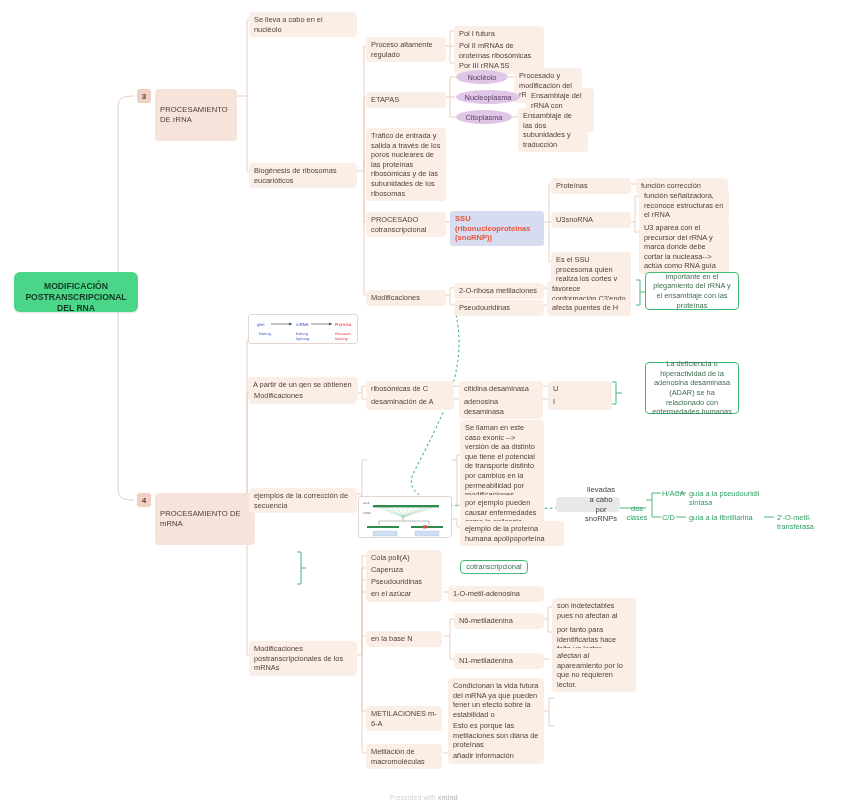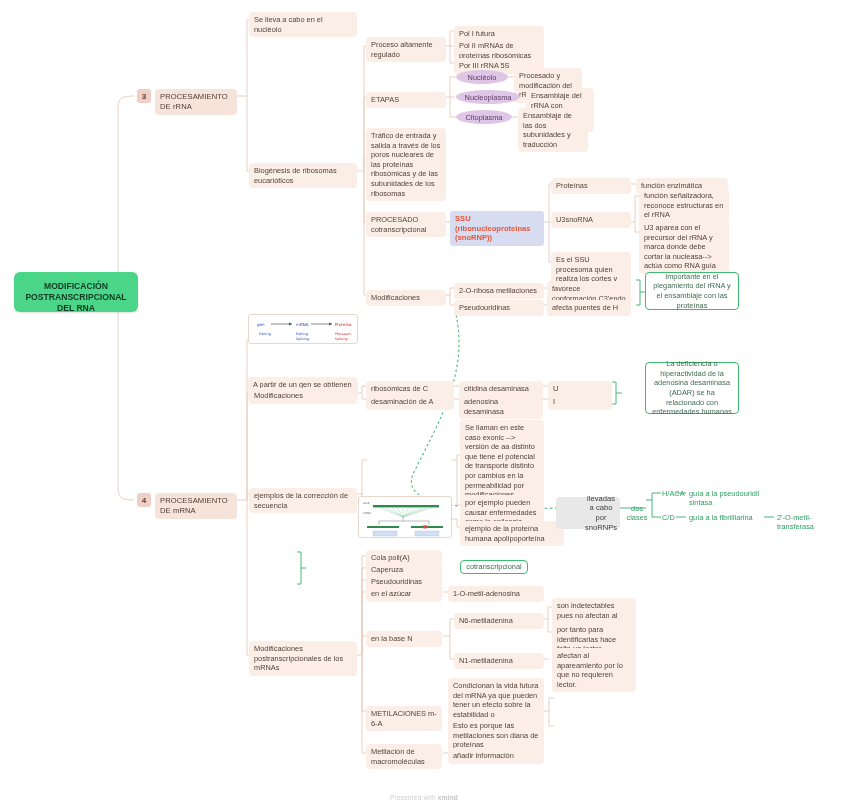--- a/index.html
+++ b/index.html
@@ -17,21 +17,21 @@
     padding:3px 5px;color:#53423a;
   }
   .root{
     position:absolute;background:#4ad588;border-radius:6px;
     color:#123a22;font-weight:bold;font-size:8.6px;line-height:11px;
     text-align:center;padding:9px 6px;box-sizing:border-box;
     box-shadow:0 1px 2px rgba(0,0,0,.12);
   }
   .branch{
     position:absolute;background:#f6e3da;border-radius:4px;
-    font-size:7.6px;line-height:10px;padding:3px 5px;box-sizing:border-box;
+    font-size:7.6px;line-height:10px;padding:16px 5px;box-sizing:border-box;
     color:#4d3c34;letter-spacing:.1px;
   }
   .badge{
     position:absolute;width:14px;height:14px;border-radius:3px;
     background:#f0cfc4;color:#5a4239;font-weight:bold;font-size:8px;
     display:flex;align-items:center;justify-content:center;
     box-sizing:border-box;
   }
   .pill{
     position:absolute;background:#dfc6e6;border-radius:50%/50%;
@@ -197,38 +197,38 @@
   <div class="pill" style="left:456px;top:110px;width:56px;height:14px;">Citoplasma</div>
   <div class="node" style="left:366px;top:128px;width:80px;">Tráfico de entrada y salida a través de los poros nucleares de las proteínas ribosómicas y de las subunidades de los ribosomas</div>
 
   <div class="node" style="left:518px;top:108px;width:70px;">Ensamblaje de las dos subunidades y traducción</div>
 
   <div class="node" style="left:366px;top:212px;width:80px;">PROCESADO cotranscripcional</div>
 
   <div class="hl" style="left:450px;top:211px;width:94px;">SSU (ribonucleoproteinas (snoRNP))</div>
 
   <div class="node" style="left:551px;top:178px;width:80px;">Proteínas</div>
-  <div class="node" style="left:636px;top:178px;width:92px;">función enzimática</div>
+  <div class="node" style="left:636px;top:178px;width:92px;">función corrección</div>
 
   <div class="node" style="left:551px;top:212px;width:80px;">U3snoRNA</div>
   <div class="node" style="left:639px;top:188px;width:90px;">función señalizadora, reconoce estructuras en el rRNA</div>
   <div class="node" style="left:639px;top:220px;width:90px;">U3 aparea con el precursor del rRNA y marca donde debe cortar la nucleasa--&gt; actúa como RNA guía</div>
 
   <div class="node" style="left:551px;top:252px;width:80px;">Es el SSU procesoma quien realiza los cortes y las modificaciones a los rRNA</div>
 
   <div class="node" style="left:366px;top:290px;width:80px;">Modificaciones</div>
   <div class="node" style="left:454px;top:283px;width:90px;">2-O-ribosa metilaciones</div>
   <div class="node" style="left:547px;top:281px;width:84px;">favorece conformación C3'endo</div>
   <div class="node" style="left:454px;top:300px;width:90px;">Pseudouridinas</div>
   <div class="node" style="left:547px;top:300px;width:84px;">afecta puentes de H</div>
 
   <div class="greenbox" style="left:645px;top:272px;width:94px;height:38px;display:flex;align-items:center;justify-content:center;">importante en el plegamiento del rRNA y el ensamblaje con las proteínas</div>
 
   <div class="badge" style="left:137px;top:493px;">4</div>
-  <div class="branch" style="left:155px;top:493px;width:82px;">PROCESAMIENTO DE mRNA</div>
+  <div class="branch" style="left:155px;top:493px;width:100px;">PROCESAMIENTO DE mRNA</div>
 
   <div class="thumb" style="left:248px;top:314px;width:110px;height:30px;">
     <svg viewBox="0 0 110 30" width="110" height="30">
       <line x1="22" y1="9" x2="43" y2="9" stroke="#555" stroke-width="0.7"></line>
       <line x1="62" y1="9" x2="83" y2="9" stroke="#555" stroke-width="0.7"></line>
       <polygon points="43,9 40,7.5 40,10.5" fill="#555"></polygon>
       <polygon points="83,9 80,7.5 80,10.5" fill="#555"></polygon>
       <text x="8" y="11" font-size="4" fill="#2a46c0" font-family="DejaVu Sans">gen</text>
       <text x="47" y="11" font-size="4" fill="#2a46c0" font-family="DejaVu Sans">mRNA</text>
       <text x="86" y="11" font-size="4" fill="#d02020" font-family="DejaVu Sans">Proteína</text>
@@ -279,21 +279,21 @@
       <rect x="52" y="29" width="32" height="2" fill="#2f8a4e"></rect>
       <rect x="64" y="28.4" width="4" height="3" fill="#d94a3a"></rect>
       <rect x="14" y="34" width="24" height="5" fill="#cfe0f5" stroke="#9ab4d8" stroke-width="0.3"></rect>
       <rect x="56" y="34" width="24" height="5" fill="#cfe0f5" stroke="#9ab4d8" stroke-width="0.3"></rect>
       <text x="4" y="7" font-size="2.6" fill="#666" font-family="DejaVu Sans">apoB</text>
       <text x="4" y="17" font-size="2.6" fill="#666" font-family="DejaVu Sans">mRNA</text>
     </svg>
   </div>
   <div class="node" style="left:460px;top:521px;width:104px;">ejemplo de la proteína humana apolipoporteína</div>
 
-  <div class="graynode" style="left:556px;top:497px;width:64px;height:32px;display:flex;align-items:center;justify-content:center;padding-left:31px;">llevadas a cabo por snoRNPs</div>
+  <div class="graynode" style="left:556px;top:497px;width:64px;height:15px;display:flex;align-items:center;justify-content:center;padding-left:31px;">llevadas a cabo por snoRNPs</div>
   <div class="gtext" style="left:622px;top:503px;width:30px;text-align:center;">dos clases</div>
   <div class="gtext" style="left:660px;top:488px;width:26px;">H/ACA</div>
   <div class="gtext" style="left:687px;top:488px;width:76px;">guía a la pseudouridil sintasa</div>
   <div class="gtext" style="left:660px;top:512px;width:22px;">C/D</div>
   <div class="gtext" style="left:687px;top:512px;width:78px;">guía a la fibrilllarina</div>
   <div class="gtext" style="left:775px;top:512px;width:72px;">2'-O-metil-transferasa</div>
 
   <div class="node" style="left:366px;top:550px;width:76px;">Cola poli(A)</div>
   <div class="node" style="left:366px;top:562px;width:76px;">Caperuza</div>
   <div class="node" style="left:366px;top:574px;width:76px;">Pseudouridinas</div>

